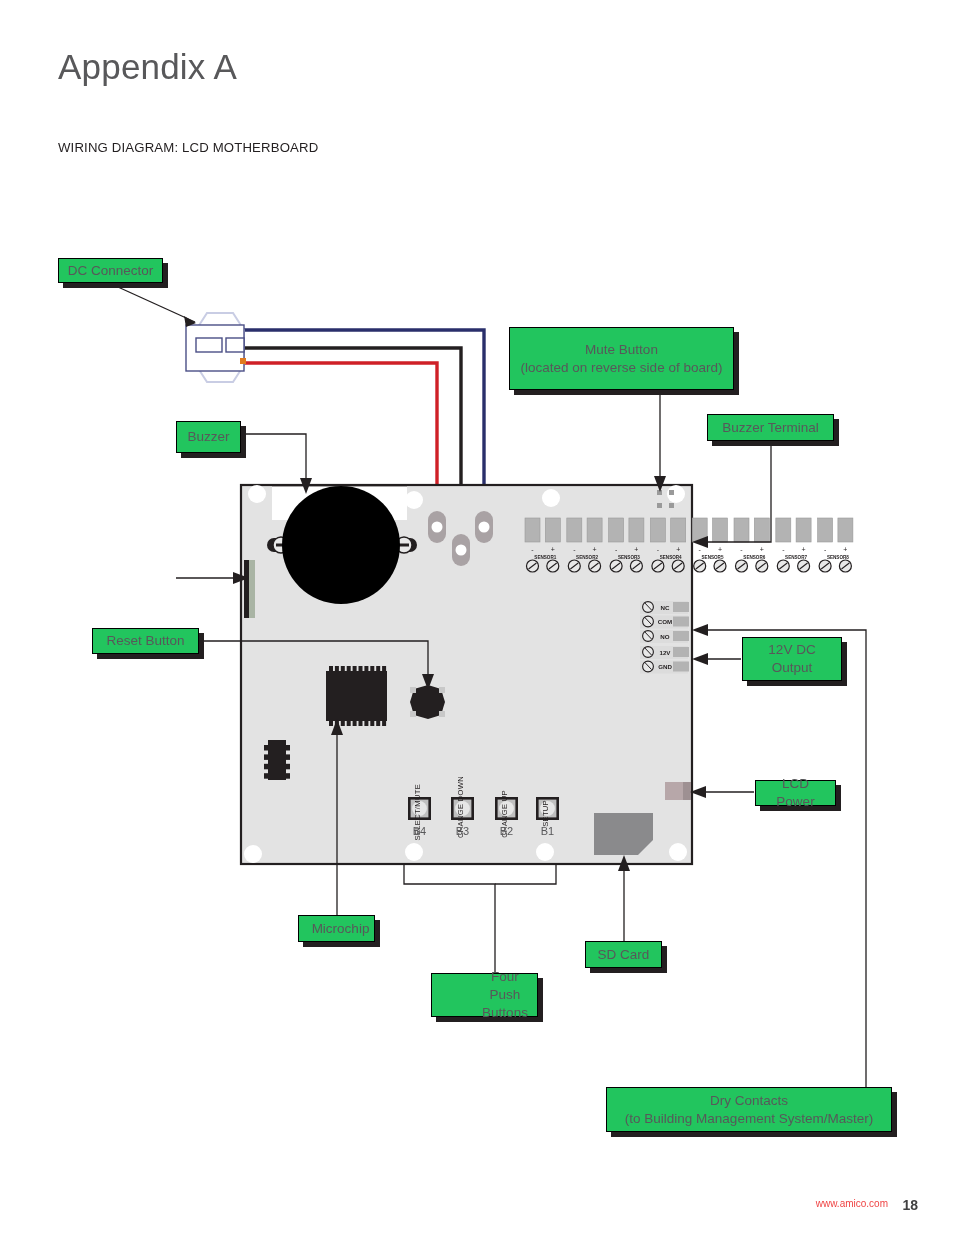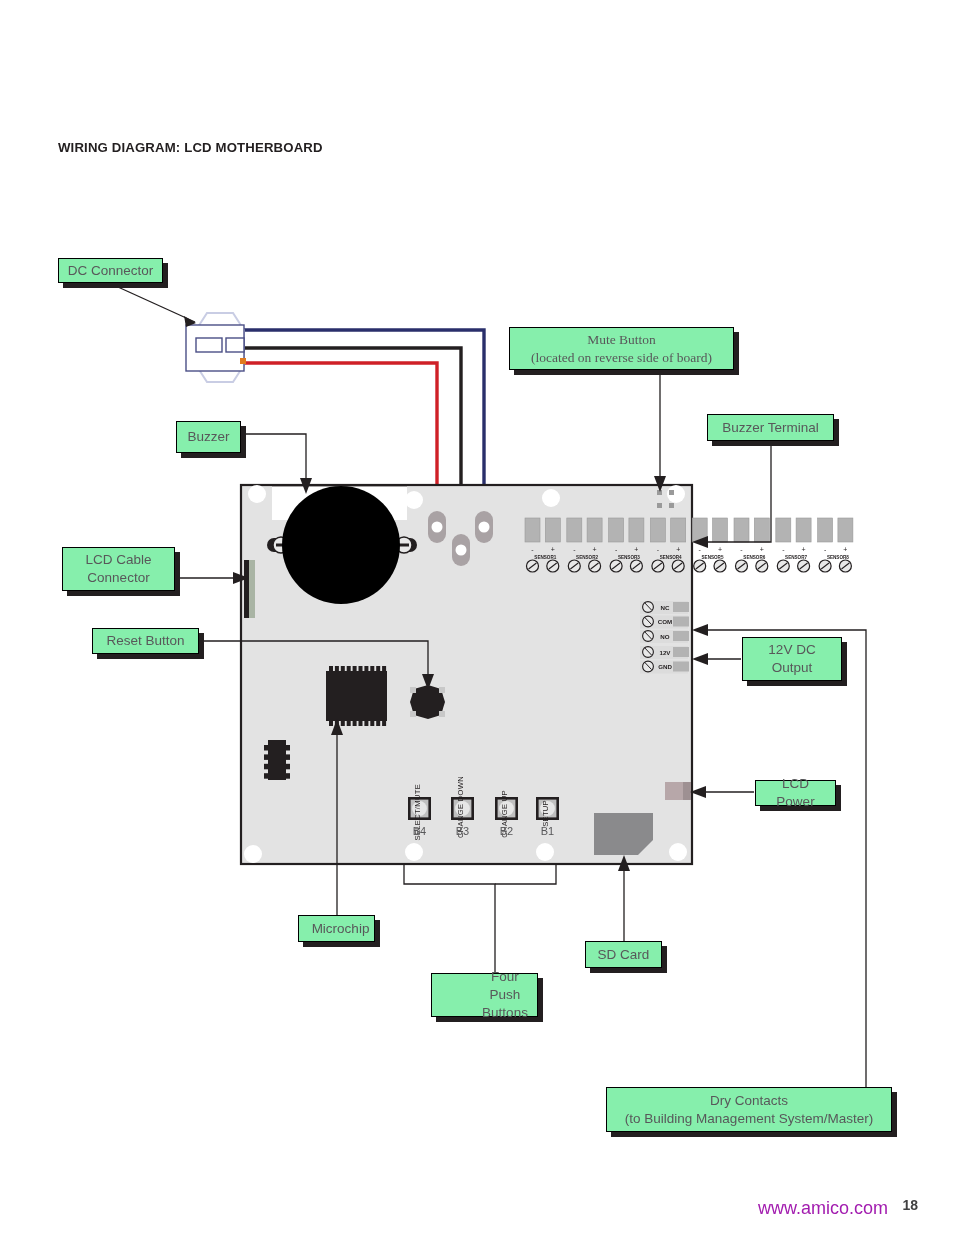--- a/index.html
+++ b/index.html
@@ -11,50 +11,51 @@
   .page{position:absolute;left:0;top:0;width:954px;height:1235px;}
 
   
   #page-title{
     position:absolute;left:58px;top:48px;
     font-size:35px;font-weight:300;letter-spacing:.2px;
     color:#58585a;line-height:1.1;white-space:nowrap;
   }
   #section-title{
     position:absolute;left:58px;top:140px;
-    font-size:13.2px;font-weight:bold;letter-spacing:.15px;
+    font-size:13.2px;font-weight:normal;letter-spacing:.15px;
     color:#231f20;white-space:nowrap;
   }
 
   
   #footer{position:absolute;left:0;top:1198px;width:954px;height:24px;}
-  #footer-url{position:absolute;right:66px;top:0;font-size:18px;color:#a21caf;white-space:nowrap;}
+  #footer-url{position:absolute;right:66px;top:0;font-size:10px;color:#ef4444;white-space:nowrap;}
   #footer-page{position:absolute;right:36px;top:-1px;font-size:14px;font-weight:bold;color:#404041;white-space:nowrap;}
 
   
   #diagram{position:absolute;left:0;top:0;width:954px;height:1235px;}
 
   
   .callout{
     position:absolute;box-sizing:border-box;
-    background:#86efac;border:1.3px solid #000000;
+    background:#22c55e;border:1.3px solid #000000;
     color:#58585a;font-size:13.5px;line-height:1.32;
     text-align:center;
     display:flex;align-items:center;justify-content:center;
     box-shadow:5px 5px 0 0 #231f20;
     padding:3px 7px;
     z-index:40;
   }
   .callout span{display:block;white-space:pre-line;}
 </style>
 </head>
 <body>
 
 <div class="page">
 
+  <div id="page-title">Appendix A</div>
   <div id="section-title">WIRING DIAGRAM: LCD MOTHERBOARD</div>
 
   <svg id="diagram" viewBox="0 0 954 1235" width="954" height="1235">
 
     <g>
 
       <polyline points="243,330 484,330 484,527" fill="none" stroke="#2a2f6b" stroke-width="3.4"></polyline>
 
       <polyline points="243,348 461,348 461,550" fill="none" stroke="#231f20" stroke-width="3.4"></polyline>
 
@@ -357,37 +358,33 @@
 
       <polyline points="866,1087 866,630 703,630"></polyline>
       <polygon points="692,630 708,624 708,636" fill="#231f20" stroke="none"></polygon>
     </g>
   </svg>
 
   <div class="callout" style="left:58px;top:258px;width:105px;height:25px;">
     <span>DC Connector</span>
   </div>
 
-  <div class="callout" style="left:509px;top:327px;width:225px;height:43px;font-family:Liberation Serif, serif;">
+  <div class="callout" style="left:509px;top:327px;width:225px;height:63px;">
     <span>Mute Button
 (located on reverse side of board)</span>
   </div>
 
   <div class="callout" style="left:707px;top:414px;width:127px;height:27px;">
     <span>Buzzer Terminal</span>
   </div>
 
   <div class="callout" style="left:176px;top:421px;width:65px;height:32px;">
     <span>Buzzer</span>
   </div>
 
-  <div class="callout" style="left:62px;top:547px;width:113px;height:44px;">
-    <span>LCD Cable
-Connector</span>
-  </div>
 
   <div class="callout" style="left:92px;top:628px;width:107px;height:26px;">
     <span>Reset Button</span>
   </div>
 
   <div class="callout" style="left:742px;top:637px;width:100px;height:44px;">
     <span>12V DC
 Output</span>
   </div>
 

